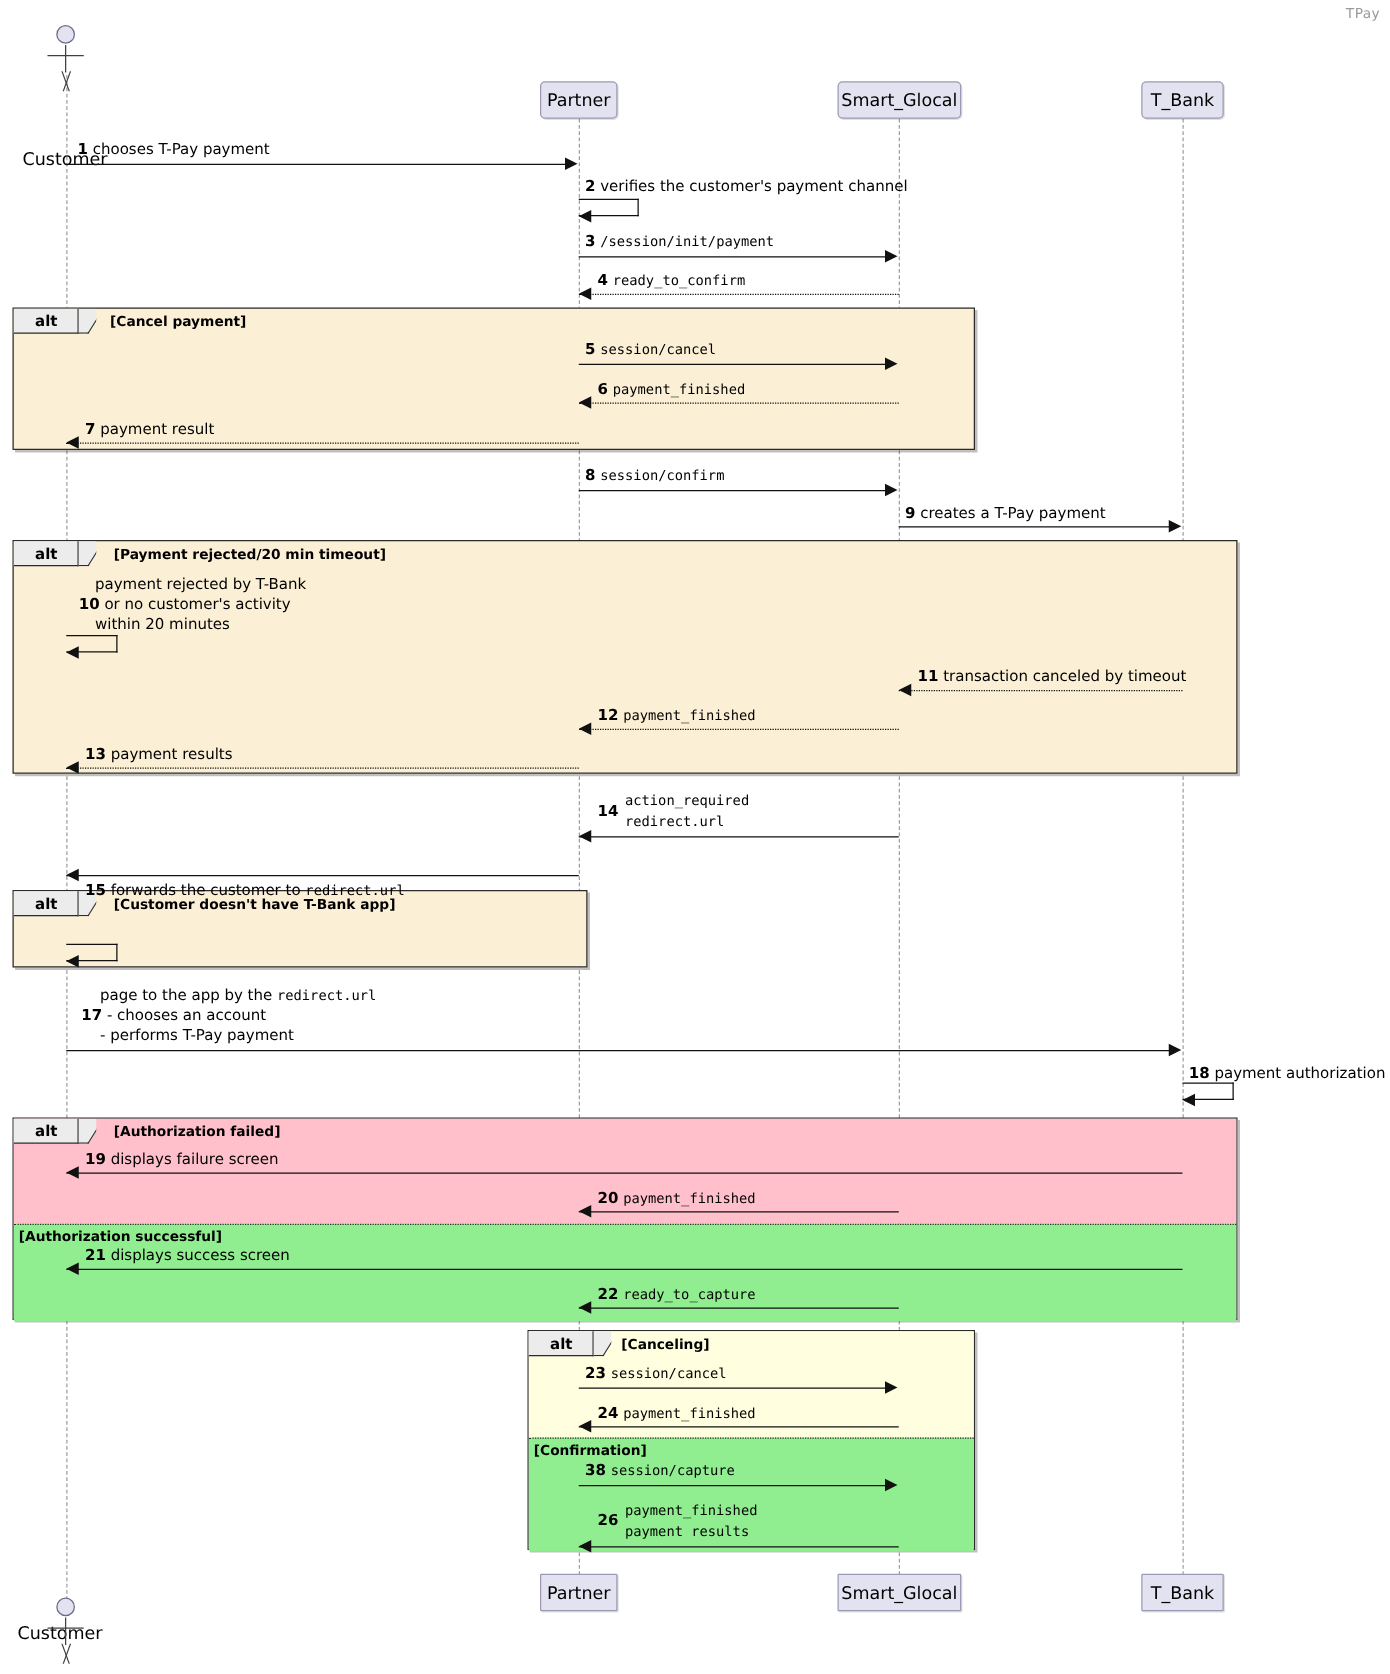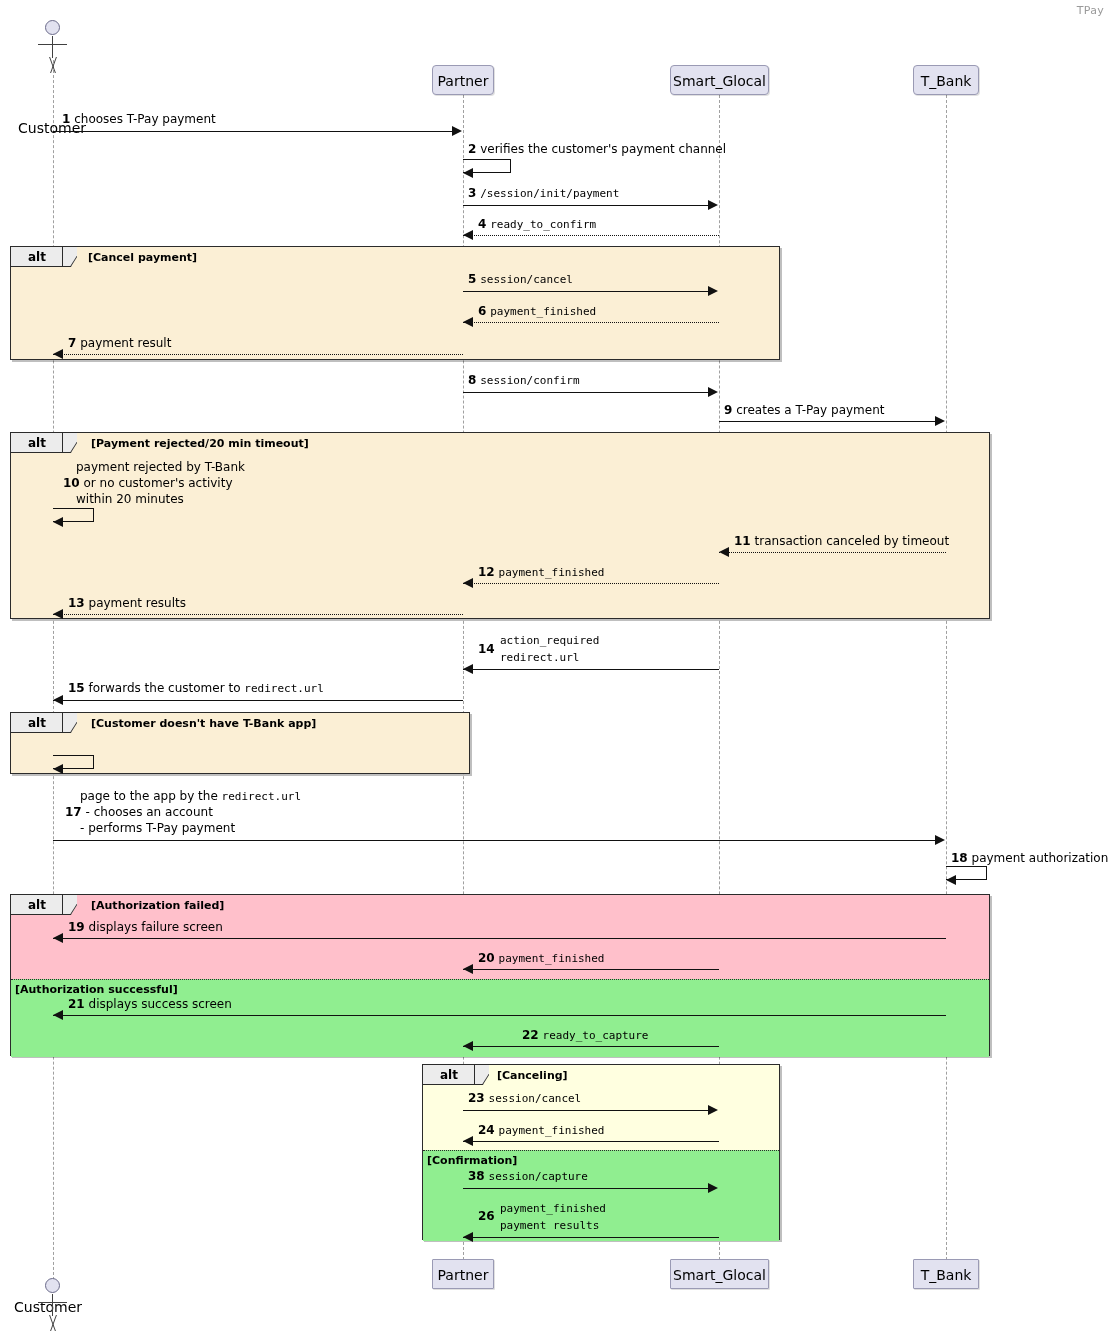--- a/index.html
+++ b/index.html
@@ -232,21 +232,21 @@
   <div class="arrowhead arrow-l" style="left:53px;top:609px;"></div>
 
   <div class="msg-label" style="left:478px;top:642px;">
     <span class="msg-num">14</span>
   </div>
   <div class="msg-label mono" style="left:500px;top:633px;">action_required</div>
   <div class="msg-label mono" style="left:500px;top:650px;">redirect.url</div>
   <div class="msg-line solid" style="left:463px;top:669px;width:256px;"></div>
   <div class="arrowhead arrow-l" style="left:463px;top:664px;"></div>
 
-  <div class="msg-label" style="left:68px;top:681px;">
+  <div class="msg-label" style="left:68px;top:705px;">
     <span class="msg-num">15</span>
     <span>forwards the customer to </span><span class="mono">redirect.url</span>
   </div>
   <div class="msg-line solid" style="left:53px;top:700px;width:410px;"></div>
   <div class="arrowhead arrow-l" style="left:53px;top:695px;"></div>
 
   <div class="self" style="left:53px;top:755px;width:41px;"></div>
   <div class="arrowhead arrow-l" style="left:53px;top:764px;"></div>
 
   <div class="msg-label" style="left:80px;top:789px;">
@@ -283,21 +283,21 @@
   <div class="msg-line solid" style="left:463px;top:969px;width:256px;"></div>
   <div class="arrowhead arrow-l" style="left:463px;top:964px;"></div>
 
   <div class="msg-label" style="left:68px;top:997px;">
     <span class="msg-num">21</span>
     <span>displays success screen</span>
   </div>
   <div class="msg-line solid" style="left:53px;top:1015px;width:893px;"></div>
   <div class="arrowhead arrow-l" style="left:53px;top:1010px;"></div>
 
-  <div class="msg-label" style="left:478px;top:1028px;margin-left:44px;">
+  <div class="msg-label" style="left:478px;top:1028px;">
     <span class="msg-num">22</span>
     <span class="mono">ready_to_capture</span>
   </div>
   <div class="msg-line solid" style="left:463px;top:1046px;width:256px;"></div>
   <div class="arrowhead arrow-l" style="left:463px;top:1041px;"></div>
 
   <div class="msg-label" style="left:468px;top:1091px;">
     <span class="msg-num">23</span>
     <span class="mono">session/cancel</span>
   </div>

